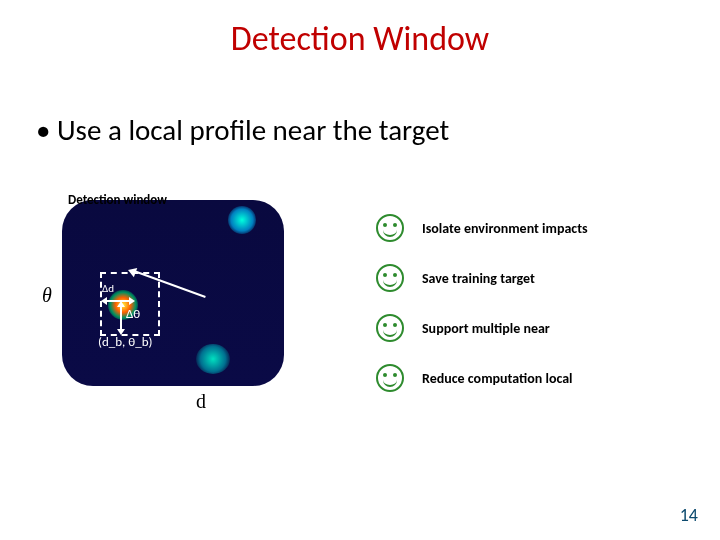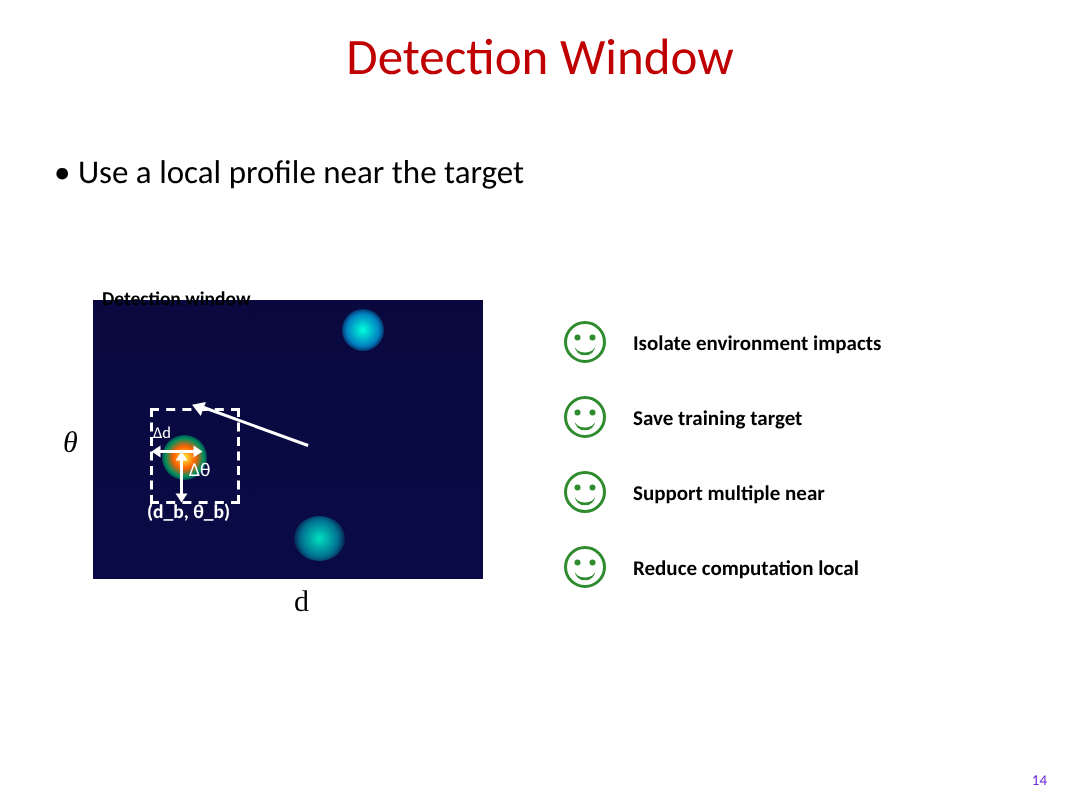--- a/index.html
+++ b/index.html
@@ -1,22 +1,22 @@
 <!DOCTYPE html>
 <html><head>
 <meta charset="utf-8">
 <style>
   html,body{margin:0;padding:0;width:720px;height:540px;background:#fff;font-family:Calibri,Arial,sans-serif;color:#000;position:relative}
   .slide{position:relative;width:720px;height:540px}
   .title{position:absolute;top:18px;left:0;width:720px;text-align:center;font-size:34px;color:#c00000}
-  .bullet{position:absolute;top:101px;left:36px;font-size:22px}
+  .bullet{position:absolute;top:112px;left:36px;font-size:29px}
   .bullet::before{content:"• ";}
   
   .figure{position:absolute;top:200px;left:62px;width:260px;height:220px}
-  .plot{position:relative;width:260px;height:186px;background:linear-gradient(180deg,#09093f 0%,#0a0a46 100%);}
+  .plot{position:relative;width:222px;height:186px;background:linear-gradient(180deg,#09093f 0%,#0a0a46 100%);border-radius:31px;}
   
   .blob{position:absolute;border-radius:50%}
   .b1{left:166px;top:6px;width:28px;height:28px;background:radial-gradient(circle,#00ffdd 0%,#0080c0 55%,#09093f 80%)}
   .b2{left:46px;top:90px;width:30px;height:30px;background:radial-gradient(circle,#fff040 0%,#ff6000 35%,#009060 60%,#09093f 82%)}
   .b3{left:134px;top:144px;width:34px;height:30px;background:radial-gradient(circle,#00e0c0 0%,#007090 55%,#09093f 82%)}
   
   .win{position:absolute;left:38px;top:72px;width:56px;height:60px;border:2px dashed #fff}
   
   .arr-h{position:absolute;left:44px;top:100px;width:24px;height:0;border-top:2px solid #fff}
   .arr-h::before,.arr-h::after{content:"";position:absolute;border-top:4px solid transparent;border-bottom:4px solid transparent;top:-5px}
@@ -27,31 +27,31 @@
   .arr-v::before{top:-5px;border-bottom:6px solid #fff}
   .arr-v::after{bottom:-5px;border-top:6px solid #fff}
   
   .pointer{position:absolute;left:72px;top:70px;width:76px;height:0;border-top:2px solid #fff;transform:rotate(20deg);transform-origin:left center}
   .pointer::after{content:"";position:absolute;left:-6px;top:-5px;border-top:5px solid transparent;border-bottom:5px solid transparent;border-right:8px solid #fff}
   
   .fig-label{position:absolute;font-size:13px;font-weight:bold;color:#000}
   .lab-win{left:6px;top:-8px}
   .lab-dd{left:40px;top:82px;color:#fff;font-size:11px;font-weight:normal}
   .lab-dth{left:64px;top:106px;color:#fff;font-size:13px;font-weight:normal}
-  .lab-dbth{left:36px;top:134px;color:#fff;font-size:13px;font-weight:bold}
+  .lab-dbth{left:36px;top:134px;color:#fff;font-size:13px;font-weight:normal}
   .lab-delta{position:absolute;left:110px;top:94px;font-size:15px;color:#000}
   .axis-y{position:absolute;left:-20px;top:84px;font-style:italic;font-family:'Times New Roman',serif;font-size:20px}
   .axis-x{position:absolute;left:134px;top:190px;font-family:'Times New Roman',serif;font-size:20px}
   
   .benefits{position:absolute;top:214px;left:376px;font-size:14px;font-weight:bold}
   .benefit{display:flex;align-items:center;margin-bottom:22px}
   .smile{width:24px;height:24px;border:2px solid #2e8b2e;border-radius:50%;position:relative;margin-right:18px;flex:0 0 24px}
   .smile::before{content:"";position:absolute;left:5px;top:7px;width:4px;height:4px;background:#2e8b2e;border-radius:50%;box-shadow:10px 0 0 #2e8b2e}
   .smile::after{content:"";position:absolute;left:5px;top:12px;width:14px;height:7px;border:2px solid #2e8b2e;border-top:none;border-left:none;border-right:none;border-radius:0 0 14px 14px}
-  .pagenum{position:absolute;right:22px;bottom:14px;font-size:10px;color:#6d28d9}
+  .pagenum{position:absolute;right:22px;bottom:14px;font-size:18px;color:#0c4a6e}
 </style>
 </head>
 <body>
 <div class="slide">
 
 <div class="title">Detection Window</div>
 <div class="bullet">Use a local profile near the target</div>
 
 <div class="figure">
   <div class="plot">

